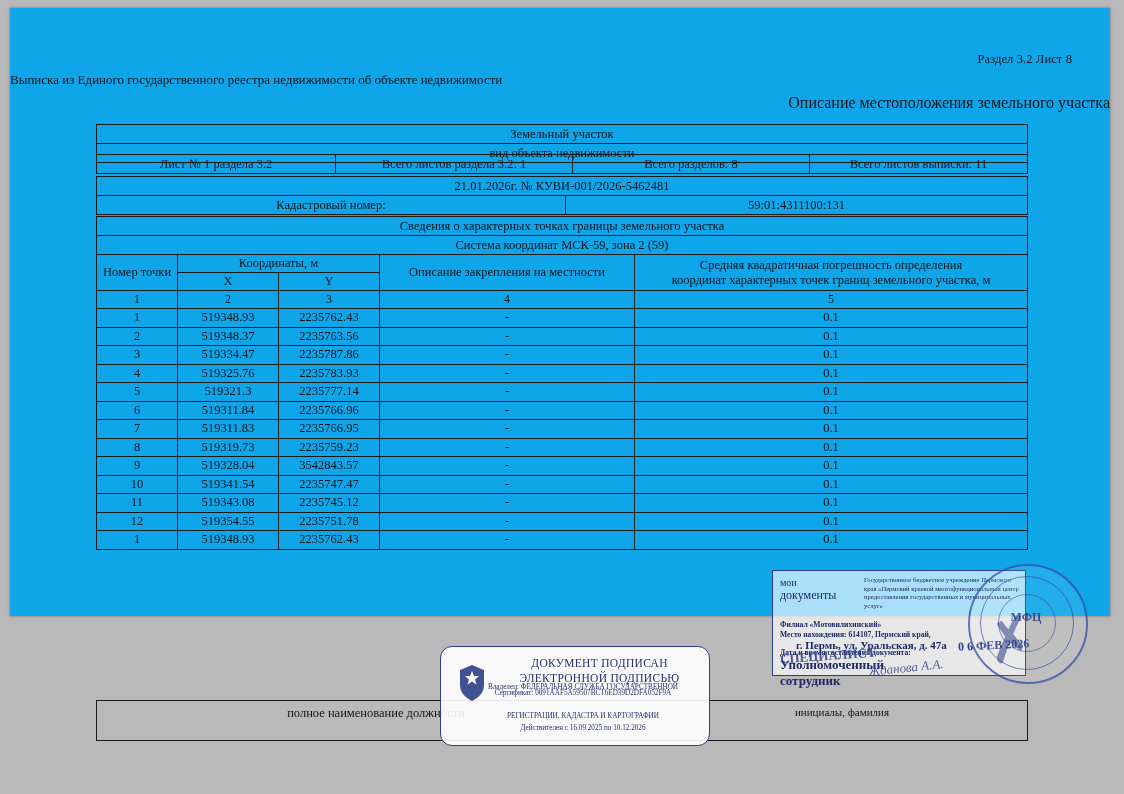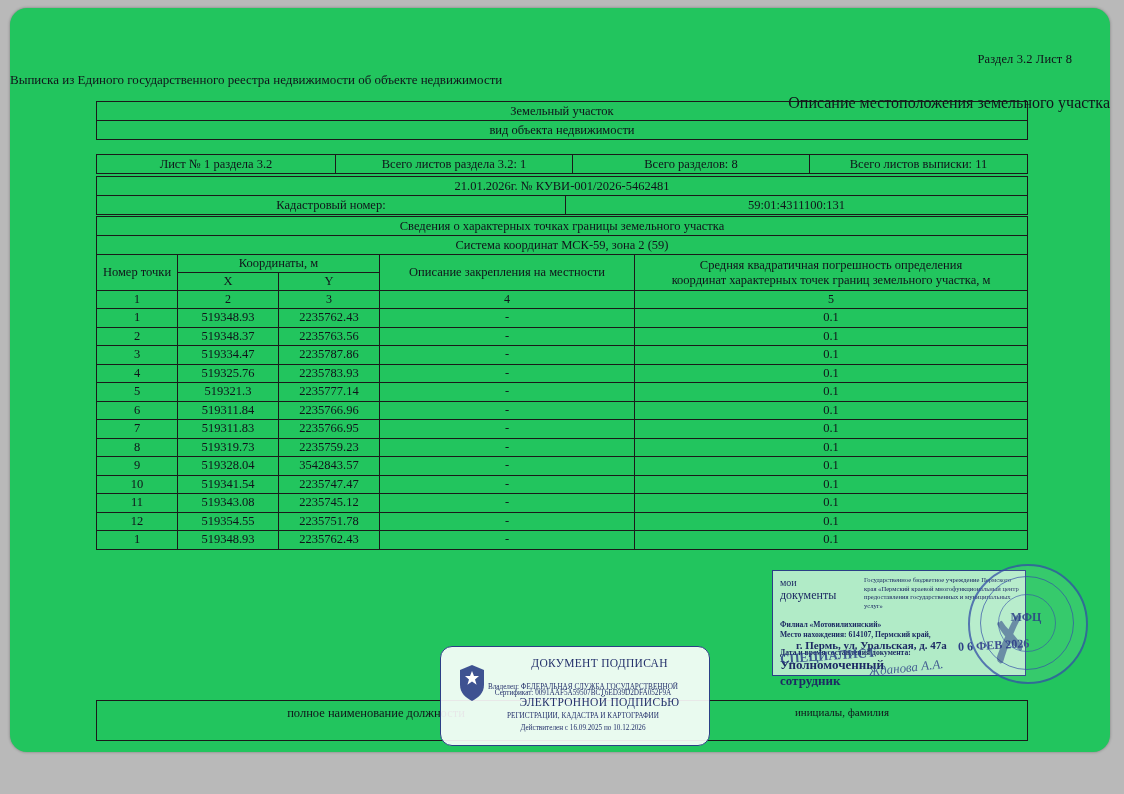--- a/index.html
+++ b/index.html
@@ -11,24 +11,23 @@
     width: 1124px;
     height: 794px;
     font-family: "Liberation Serif", serif;
     overflow: hidden;
   }
   .page {
     position: absolute;
     left: 10px;
     top: 8px;
     width: 1100px;
-    height: 744px;
-    background: #22c55e;
+    height: 608px;
+    background: #0ea5e9;
     box-shadow: 0 0 3px rgba(0,0,0,0.35);
-    border-radius: 17px;
   }
   .doc {
     position: absolute;
     left: 0;
     top: 0;
     width: 1100px;
     height: 778px;
     color: #10131a;
   }
   .hdr-right {
@@ -63,21 +62,21 @@
     padding: 1px 3px;
     font-weight: normal;
     vertical-align: middle;
   }
   .c { text-align: center; }
   .l { text-align: center; }
 
   .t-obj {
     position: absolute;
     left: 86px;
-    top: 93px;
+    top: 116px;
     width: 932px;
   }
   .t-obj td { height: 16px; }
 
   .t-sheets {
     position: absolute;
     left: 86px;
     top: 146px;
     width: 932px;
   }
@@ -166,21 +165,20 @@
     letter-spacing: 0.3px;
   }
   .estamp .t2 {
     position: absolute;
     left: 56px;
     top: 25px;
     width: 205px;
     text-align: center;
     font-size: 11.5px;
     letter-spacing: 0.3px;
-    margin-top: 24px;
   }
   .estamp .small {
     position: absolute;
     left: 20px;
     width: 244px;
     text-align: center;
     font-size: 7.2px;
     line-height: 1.28;
   }
   .estamp .s1 { top: 42px; }

